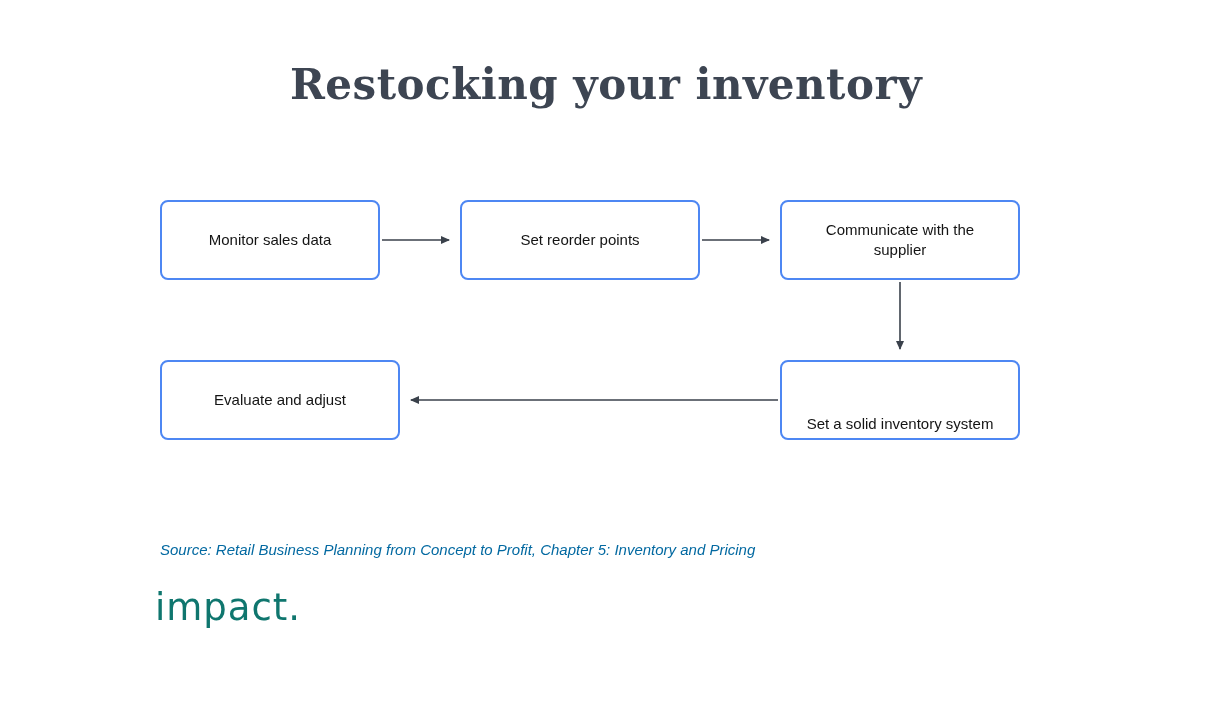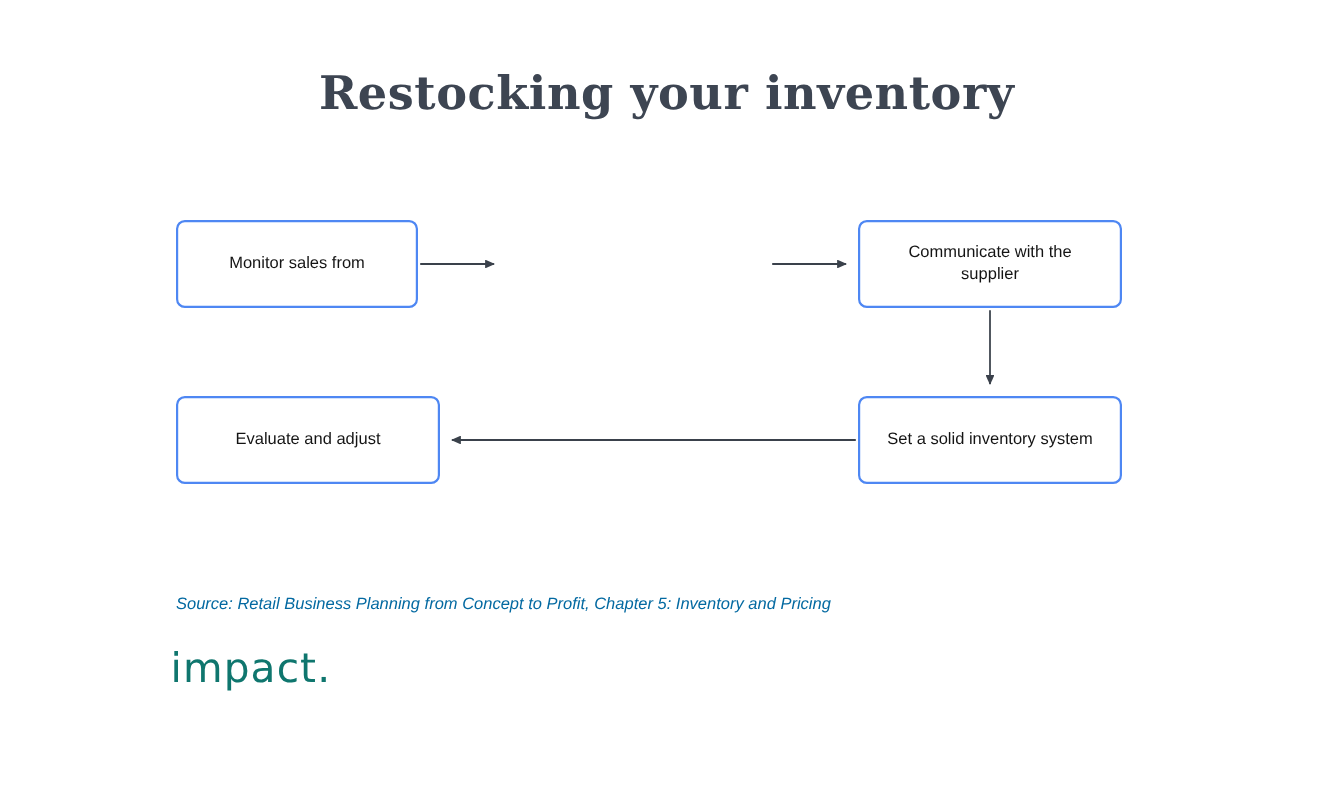--- a/index.html
+++ b/index.html
@@ -36,21 +36,21 @@
     justify-content: center;
     text-align: center;
     font-size: 15px;
     line-height: 1.35;
     color: #141414;
     padding: 4px 16px;
   }
   .node-1 { left: 160px; top: 200px; width: 220px; height: 80px; }
   .node-2 { left: 460px; top: 200px; width: 240px; height: 80px; }
   .node-3 { left: 780px; top: 200px; width: 240px; height: 80px; }
-  .node-4 { left: 780px; top: 360px; width: 240px; height: 80px; }
+  .node-4 { left: 780px; top: 360px; width: 240px; height: 80px; align-items: flex-end; }
   .node-5 { left: 160px; top: 360px; width: 240px; height: 80px; padding-left: 16px; }
   .edges {
     position: absolute;
     left: 0; top: 0;
     width: 1212px; height: 720px;
     pointer-events: none;
   }
   .source-line {
     position: absolute;
     left: 160px;
@@ -87,23 +87,26 @@
     </defs>
     <g stroke="#3a414b" stroke-width="1.6" fill="none">
       <line x1="382" y1="240" x2="449" y2="240" marker-end="url(#arrowhead)"></line>
       <line x1="702" y1="240" x2="769" y2="240" marker-end="url(#arrowhead)"></line>
       <line x1="900" y1="282" x2="900" y2="349" marker-end="url(#arrowhead)"></line>
       <line x1="778" y1="400" x2="411" y2="400" marker-end="url(#arrowhead)"></line>
     </g>
   </svg>
 
   <div class="node node-1">
-    <span>Monitor sales from</span>
+    <span>Monitor sales data</span>
   </div>
 
+  <div class="node node-2">
+    <span>Set reorder points</span>
+  </div>
 
   <div class="node node-3">
     <span>Communicate with the supplier</span>
   </div>
 
   <div class="node node-4">
     <span>Set a solid inventory system</span>
   </div>
 
   <div class="node node-5">

